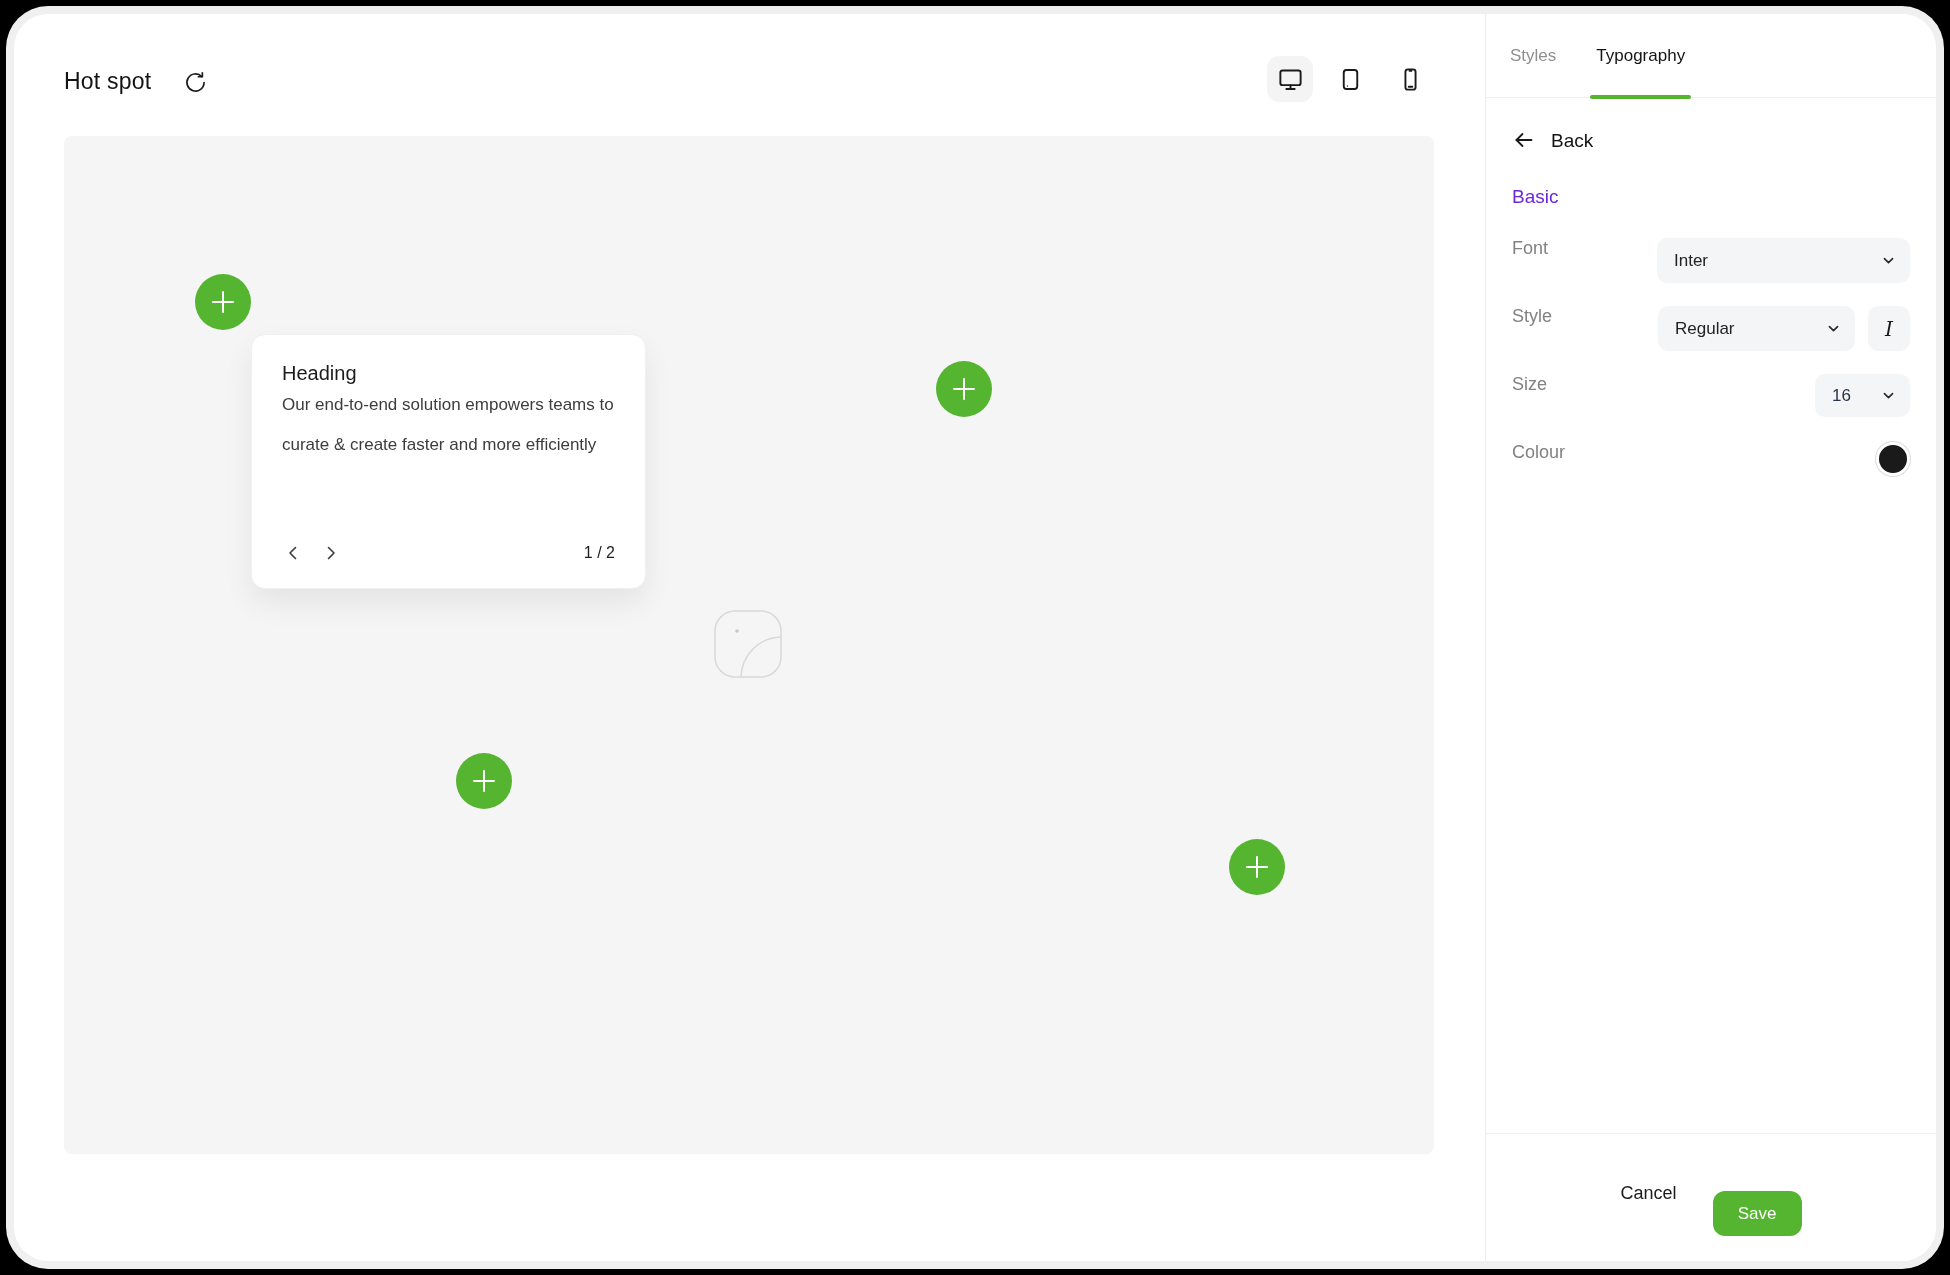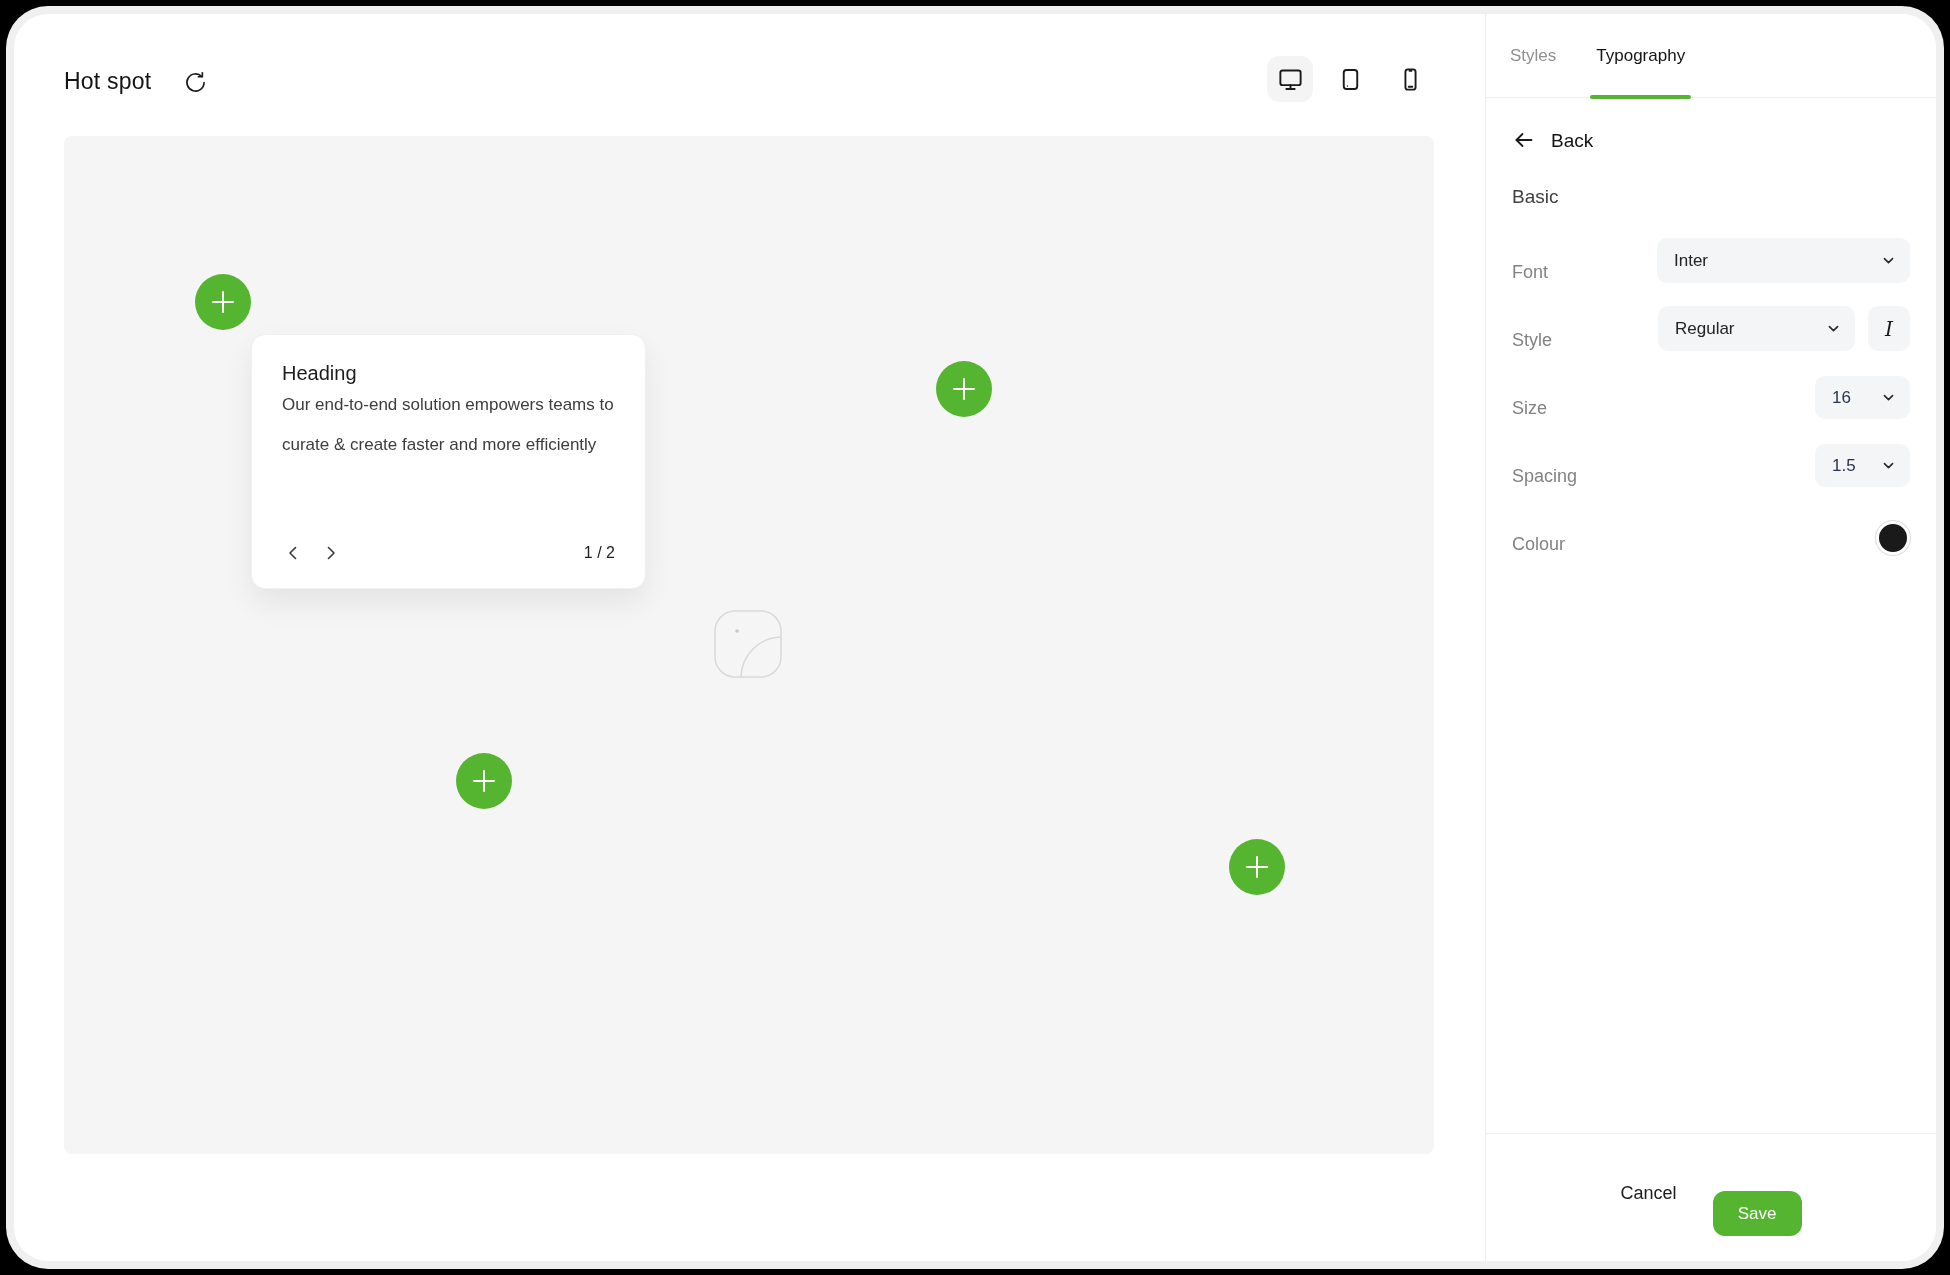--- a/index.html
+++ b/index.html
@@ -37,23 +37,23 @@
   
   .sidebar { width:451px; height:100%; border-left:1px solid #ececec; display:flex; flex-direction:column; background:#fff; }
   .tabbar { position:relative; height:84px; display:flex; align-items:center; gap:40px; padding:0 0 0 24px; border-bottom:1px solid #efefef; flex:0 0 auto; }
   .tab { position:relative; font-size:17px; color:#8f8f8f; height:100%; display:flex; align-items:center; cursor:pointer; }
   .tab.active { color:#141414; font-weight:500; }
   .tab.active .tab-underline { content:""; position:absolute; left:-6px; right:-6px; bottom:-2px; height:4px; border-radius:3px; background:#55b531; }
 
   .side-body { padding:30px 26px 0 26px; flex:1 1 auto; }
   .back-row { display:flex; align-items:flex-end; gap:15px; cursor:pointer; margin-bottom:34px; }
   .back-label { font-size:19px; font-weight:500; color:#141414; }
-  .section-title { font-size:19px; font-weight:500; color:#404040; margin-bottom:30px; }
-
-  .field-row { display:flex; align-items:flex-end; justify-content:space-between; margin-bottom:23px; min-height:45px; }
+  .section-title { font-size:19px; font-weight:500; color:#6d28d9; margin-bottom:30px; }
+
+  .field-row { display:flex; align-items:flex-start; justify-content:space-between; margin-bottom:23px; min-height:45px; }
   .field-label { font-size:18px; color:#828282; }
   .select { background:#f4f5f6; border-radius:10px; height:45px; display:flex; align-items:center; justify-content:space-between; padding:0 14px 0 17px; font-size:17px; color:#232323; cursor:pointer; }
   .select-wide { width:253px; }
   .select-mid { width:197px; }
   .select-sm { width:95px; height:43px; color:#29344d; }
   .style-controls { display:flex; align-items:center; gap:13px; }
   .italic-btn { width:42px; height:45px; background:#f4f5f6; border-radius:10px; display:flex; align-items:center; justify-content:center; cursor:pointer; font-family:"DejaVu Serif", serif; font-style:italic; font-size:20px; color:#1a1a1a; }
   .color-swatch { width:34px; height:34px; border-radius:50%; border:3px solid #fff; box-shadow:0 0 0 1px #dcdcdc; cursor:pointer; }
 
   .side-footer { flex:0 0 auto; height:128px; border-top:1px solid #f0f0f0; display:flex; align-items:center; justify-content:center; gap:36px; padding:0 26px 8px 26px; }
@@ -209,31 +209,20 @@
         <div class="select select-sm">
           <span>16</span>
           <span>
             <svg width="15" height="15" viewBox="0 0 14 14" fill="none" stroke="#2a2a2a" stroke-width="1.5" stroke-linecap="round" stroke-linejoin="round">
                 <path d="M3.2 5.2 7 9l3.8-3.8"></path>
               </svg>
           </span>
         </div>
       </div>
 
-      <div class="field-row">
-        <span class="field-label">Spacing</span>
-        <div class="select select-sm">
-          <span>1.5</span>
-          <span>
-            <svg width="15" height="15" viewBox="0 0 14 14" fill="none" stroke="#2a2a2a" stroke-width="1.5" stroke-linecap="round" stroke-linejoin="round">
-                <path d="M3.2 5.2 7 9l3.8-3.8"></path>
-              </svg>
-          </span>
-        </div>
-      </div>
 
       <div class="field-row">
         <span class="field-label">Colour</span>
         <div class="color-swatch" style="background: rgb(26, 26, 26);"></div>
       </div>
     </div>
 
     <div class="side-footer">
       <button class="cancel-btn">Cancel</button>
       <button class="save-btn">Save</button>

